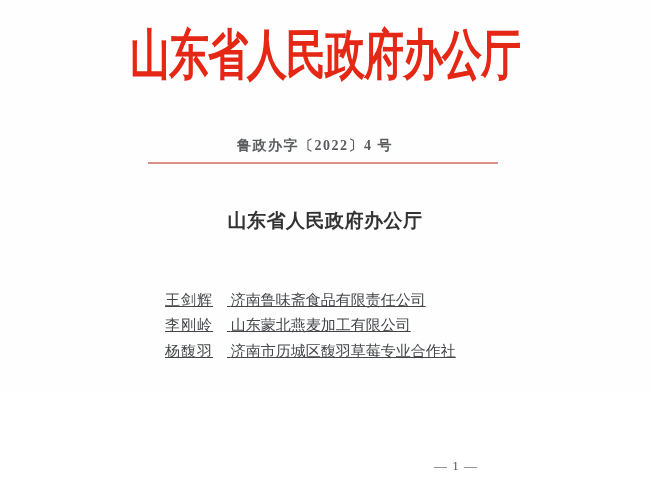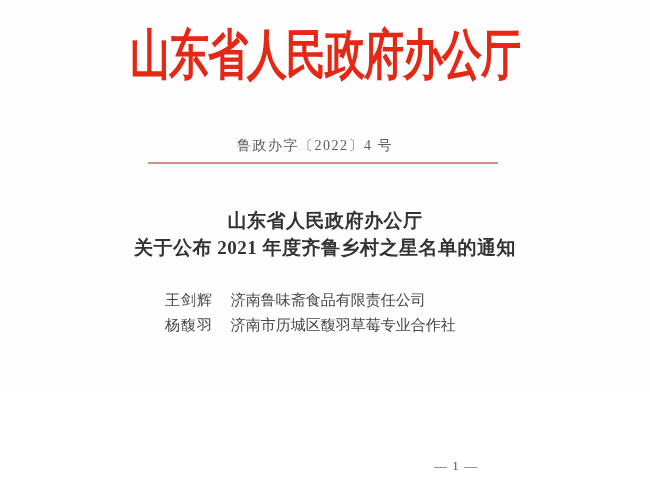--- a/index.html
+++ b/index.html
@@ -27,20 +27,21 @@
     transform-origin: top center;
     white-space: nowrap;
   }
   .doc-number {
     position: absolute;
     top: 137px; left: 0; right: 20px;
     text-align: center;
     font-size: 14px;
     color: #5a5c60;
     letter-spacing: 1.5px;
+    font-weight: bold;
   }
   .red-rule {
     position: absolute;
     top: 162px; left: 148px;
     width: 350px; height: 2px;
     background: #d98f8a;
   }
   .doc-title {
     position: absolute;
     top: 207px; left: 0; right: 0;
@@ -59,20 +60,21 @@
     line-height: 25.3px;
     color: #44464a;
     text-align: justify;
   }
   .body-block p { margin: 0; }
   .para-indent { text-indent: 2em; }
   .list-row {
     padding-left: 15px;
     white-space: nowrap;
     height: 25.3px;
+    text-decoration: underline;
   }
   .list-row .name { margin-right: 14px; letter-spacing: 1px; }
   .page-number {
     position: absolute;
     left: 434px; top: 458px;
     font-size: 13px;
     color: #56585c;
     letter-spacing: 1px;
   }
 </style>
@@ -82,28 +84,31 @@
 <div class="page">
 
   <div class="red-header">山东省人民政府办公厅</div>
 
   <div class="doc-number">鲁政办字〔2022〕4 号</div>
 
   <div class="red-rule"></div>
 
   <div class="doc-title">
     <div>山东省人民政府办公厅</div>
-    <div>关于公布 2021 年度齐鲁乡村之星名单的通知</div>
   </div>
 
   <div class="body-block">
 
     <div class="list-row">
       <span class="name">王剑辉</span>
       <span class="org">济南鲁味斋食品有限责任公司</span>
+    </div>
+    <div class="list-row">
+      <span class="name">李刚岭</span>
+      <span class="org">山东蒙北燕麦加工有限公司</span>
     </div>
     <div class="list-row">
       <span class="name">杨馥羽</span>
       <span class="org">济南市历城区馥羽草莓专业合作社</span>
     </div>
   </div>
 
   <div class="page-number">— 1 —</div>
 
 </div>

